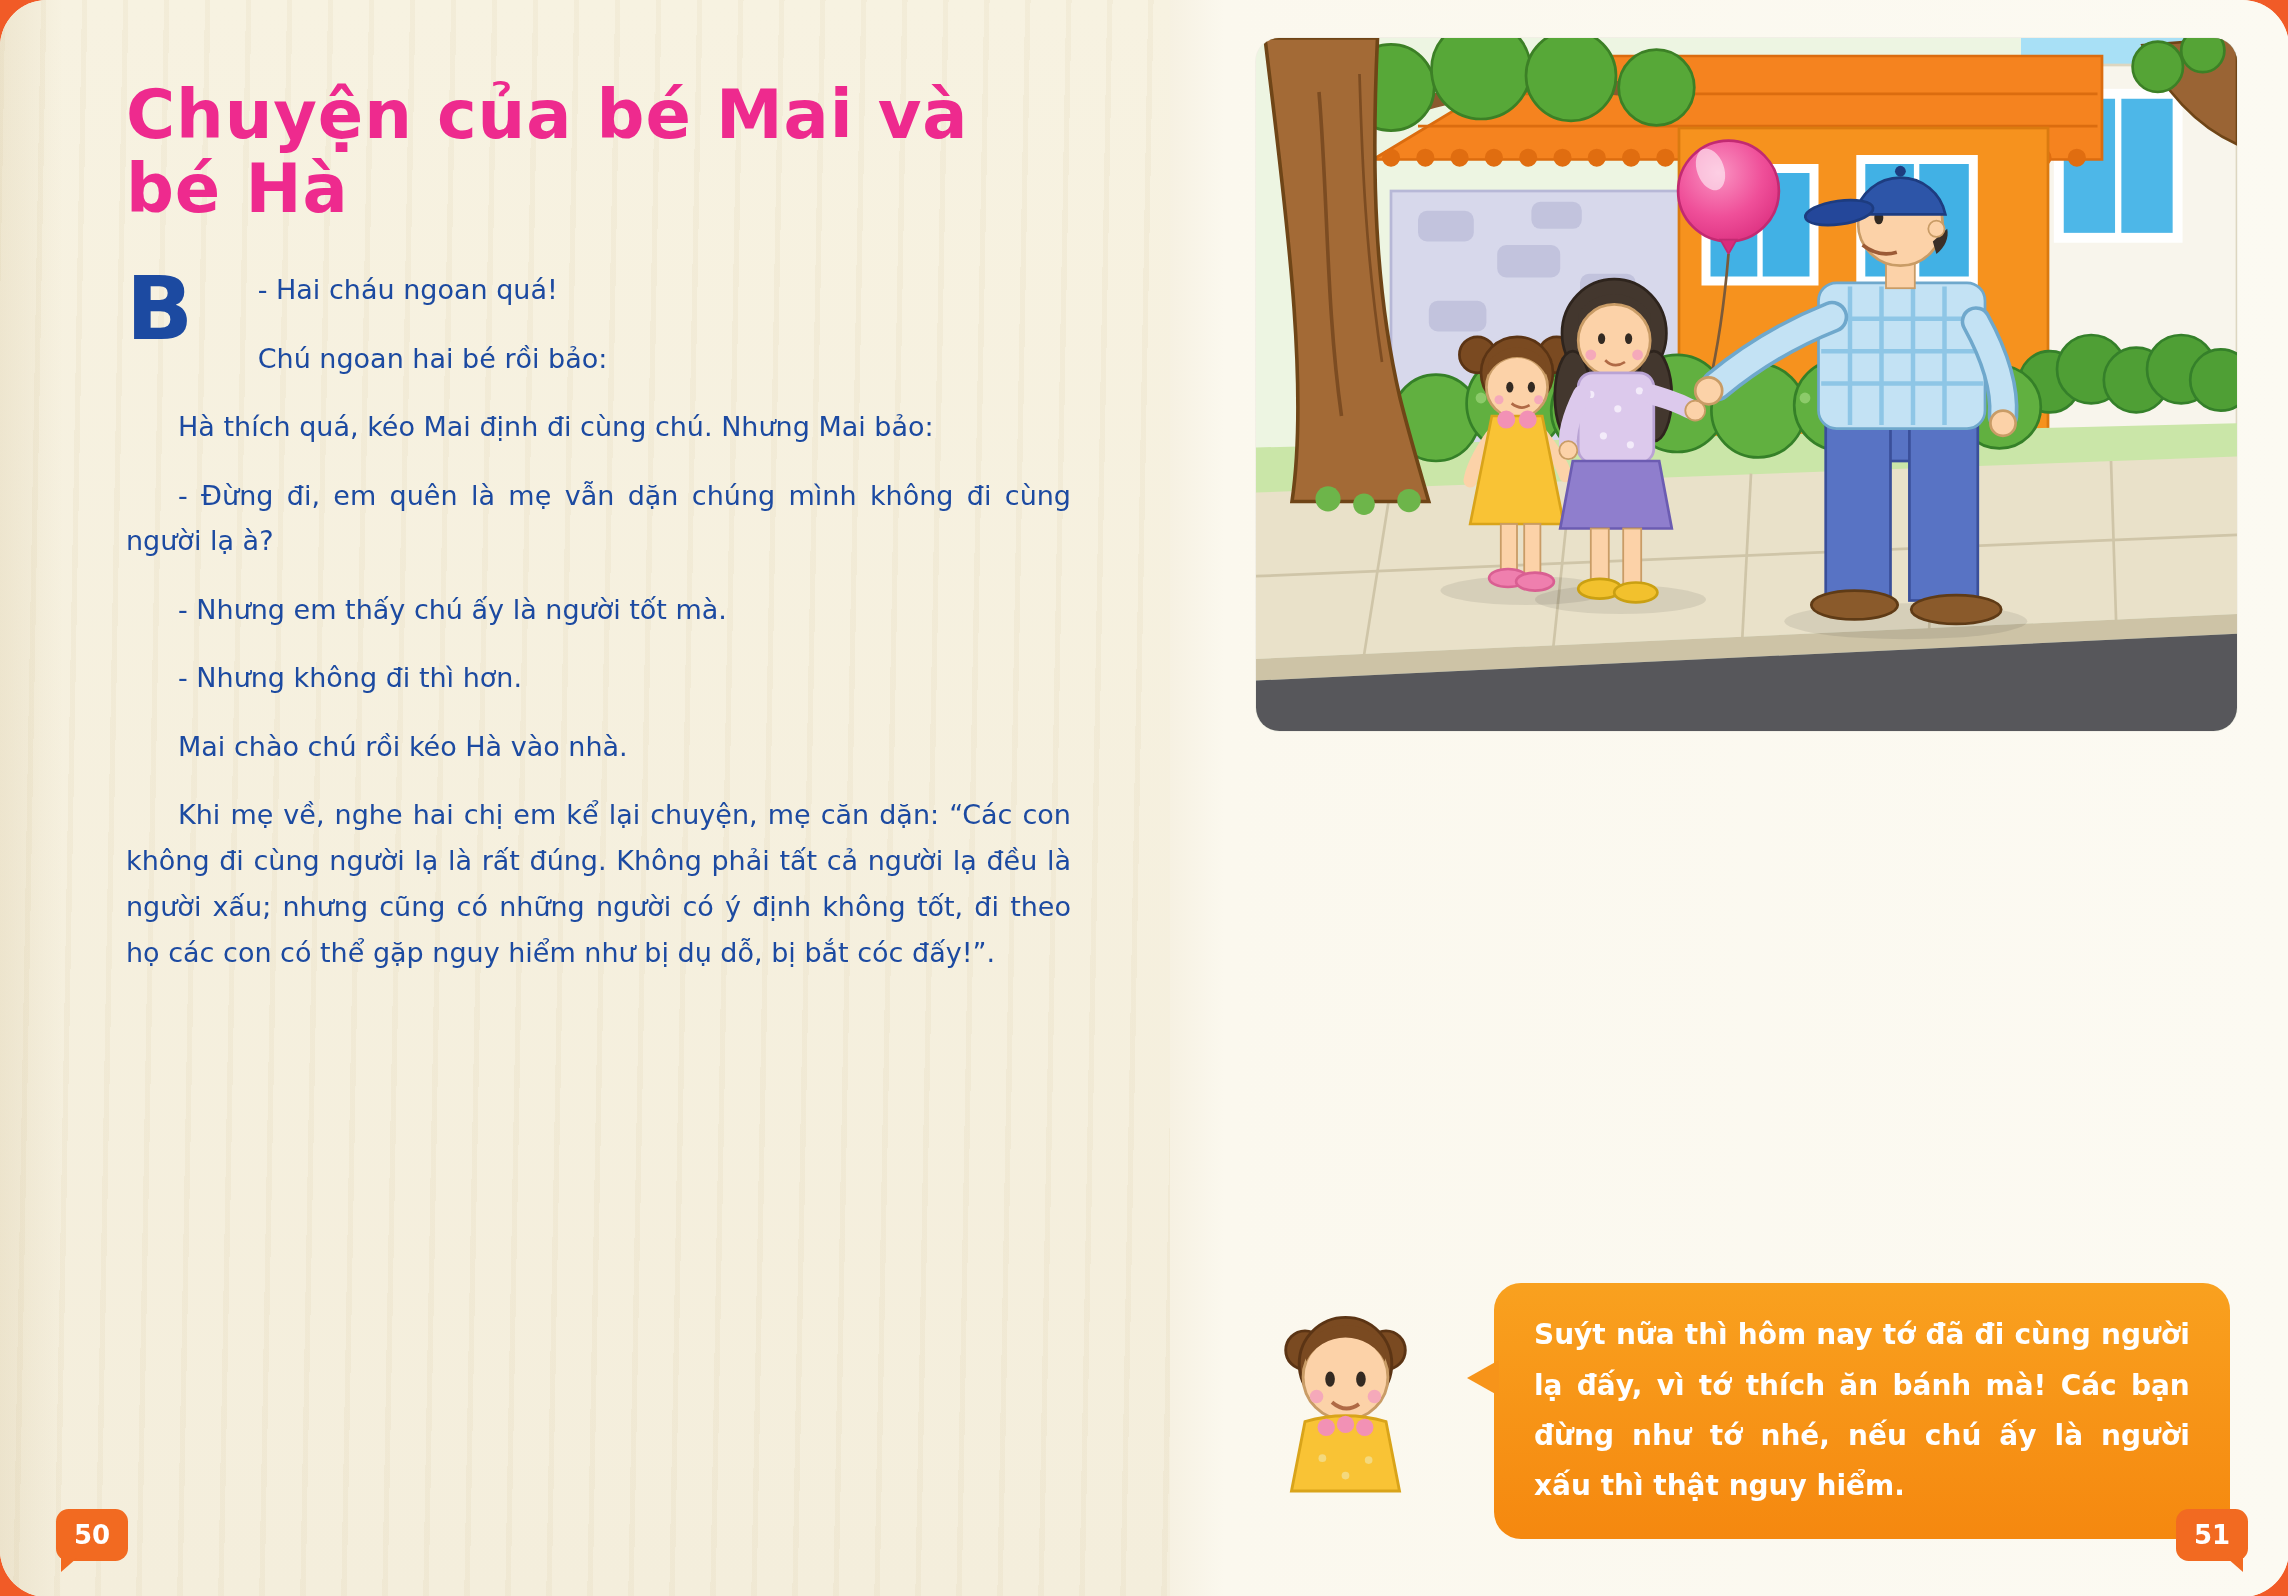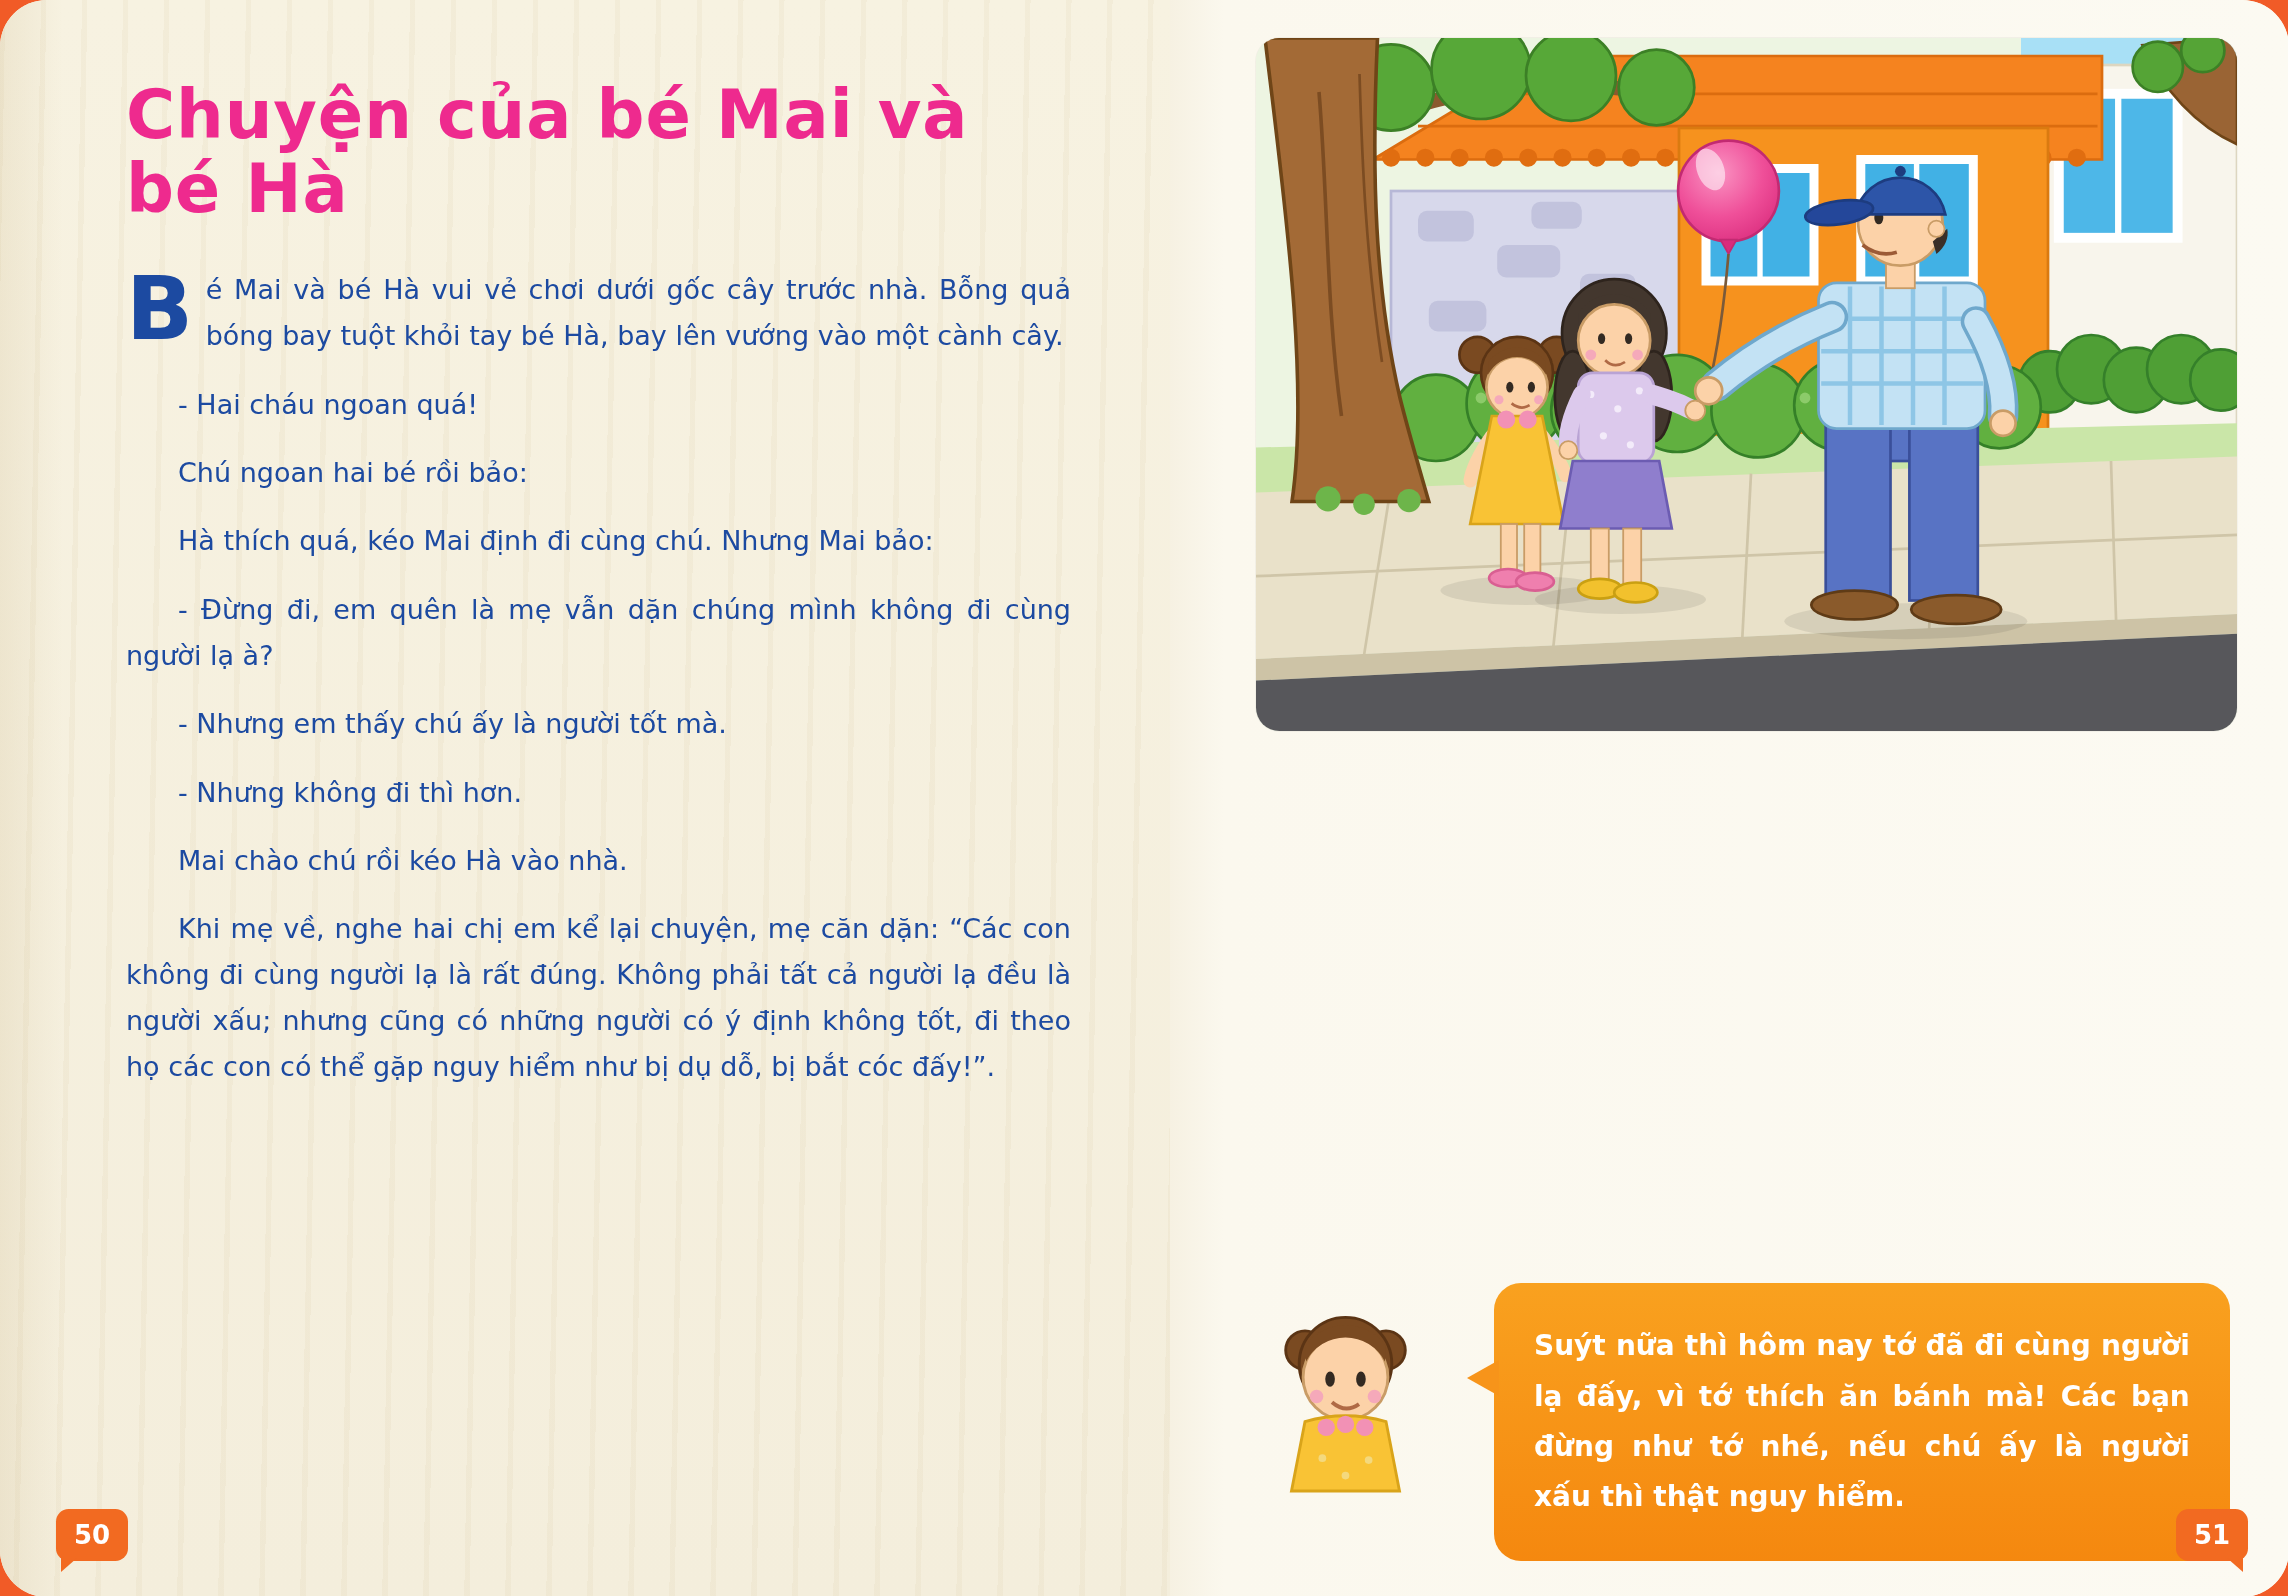--- a/index.html
+++ b/index.html
@@ -46,21 +46,21 @@
   .illustration svg{display:block;}
 
   
   .callout{position:absolute;left:99px;top:1276px;right:52px;height:252px;}
   .avatar{position:absolute;left:9px;top:16px;width:135px;height:207px;}
   .bubble{
     position:absolute;left:225px;top:7.2px;right:7.2px;
     background:linear-gradient(#f9a11f,#f5880f);
     border-radius:27px;
     box-sizing:border-box;
-    padding:38px 40px;
+    padding:27px 40px;
   }
   .bubble p{
     margin:0;color:#ffffff;font-weight:bold;
     font-size:28px;line-height:1.8;text-align:justify;
   }
   .bubble-tail{
     position:absolute;left:-27px;top:77px;width:0;height:0;
     border-top:18px solid transparent;border-bottom:18px solid transparent;
     border-right:32px solid #f7941a;
   }
@@ -85,21 +85,21 @@
 </style>
 </head>
 <body>
 
 <div class="spread">
 
   <div class="page page-left">
     <h1 class="title">Chuyện của bé Mai và bé Hà</h1>
 
     <div class="story">
-      <p class="first"><span class="dropcap">B</span><span>é Mai và bé Hà vui vẻ chơi dưới gốc cây trước nhà. Bỗng quả bóng bay tuột khỏi tay bé Hà, bay lên vướng vào một cành cây.</span></p>
+      <p class="first"><span class="dropcap">B</span></p>
       <p>- Hai cháu ngoan quá!</p>
       <p>Chú ngoan hai bé rồi bảo:</p>
       <p>Hà thích quá, kéo Mai định đi cùng chú. Nhưng Mai bảo:</p>
       <p>- Đừng đi, em quên là mẹ vẫn dặn chúng mình không đi cùng người lạ à?</p>
       <p>- Nhưng em thấy chú ấy là người tốt mà.</p>
       <p>- Nhưng không đi thì hơn.</p>
       <p>Mai chào chú rồi kéo Hà vào nhà.</p>
       <p>Khi mẹ về, nghe hai chị em kể lại chuyện, mẹ căn dặn: “Các con không đi cùng người lạ là rất đúng. Không phải tất cả người lạ đều là người xấu; nhưng cũng có những người có ý định không tốt, đi theo họ các con có thể gặp nguy hiểm như bị dụ dỗ, bị bắt cóc đấy!”.</p>
     </div>
   </div>

